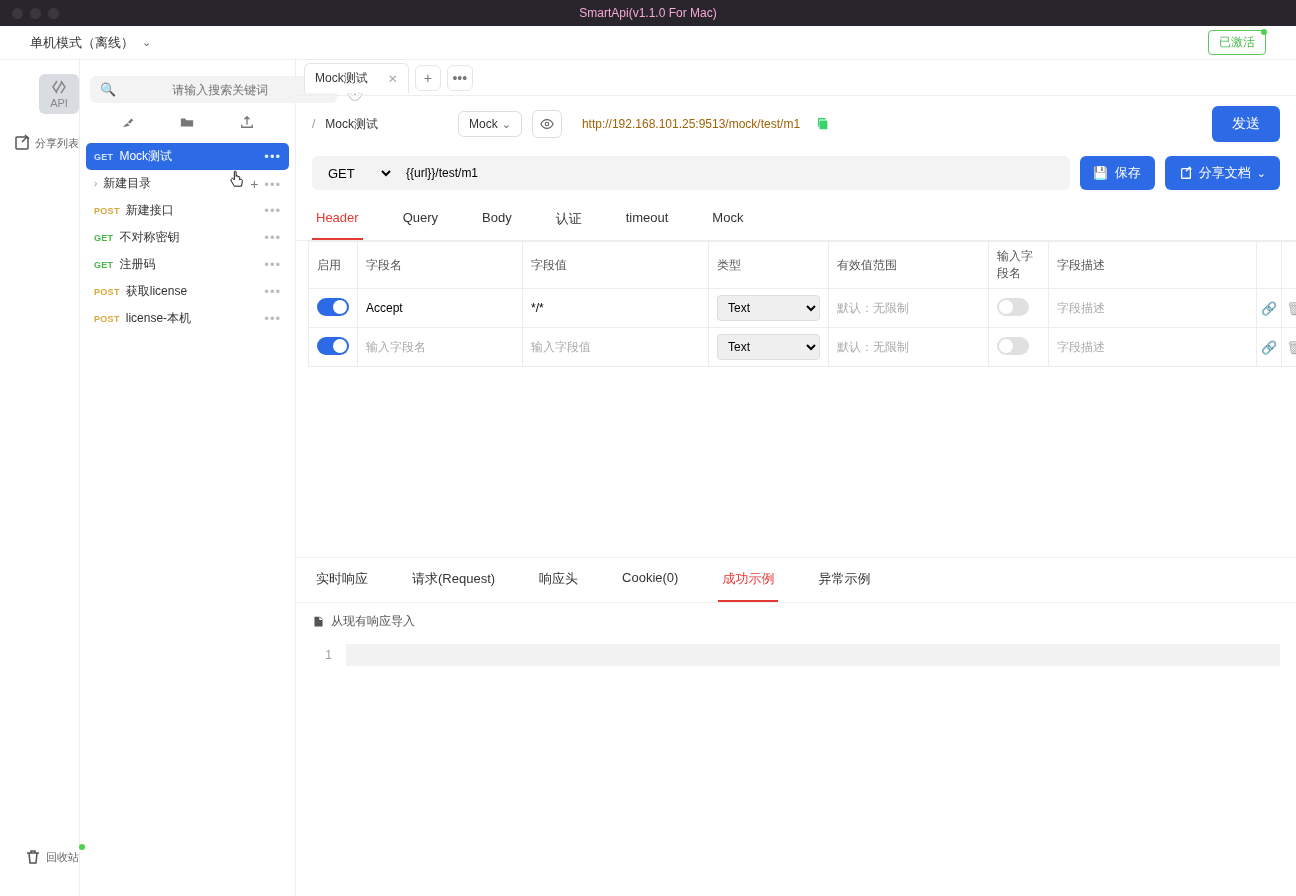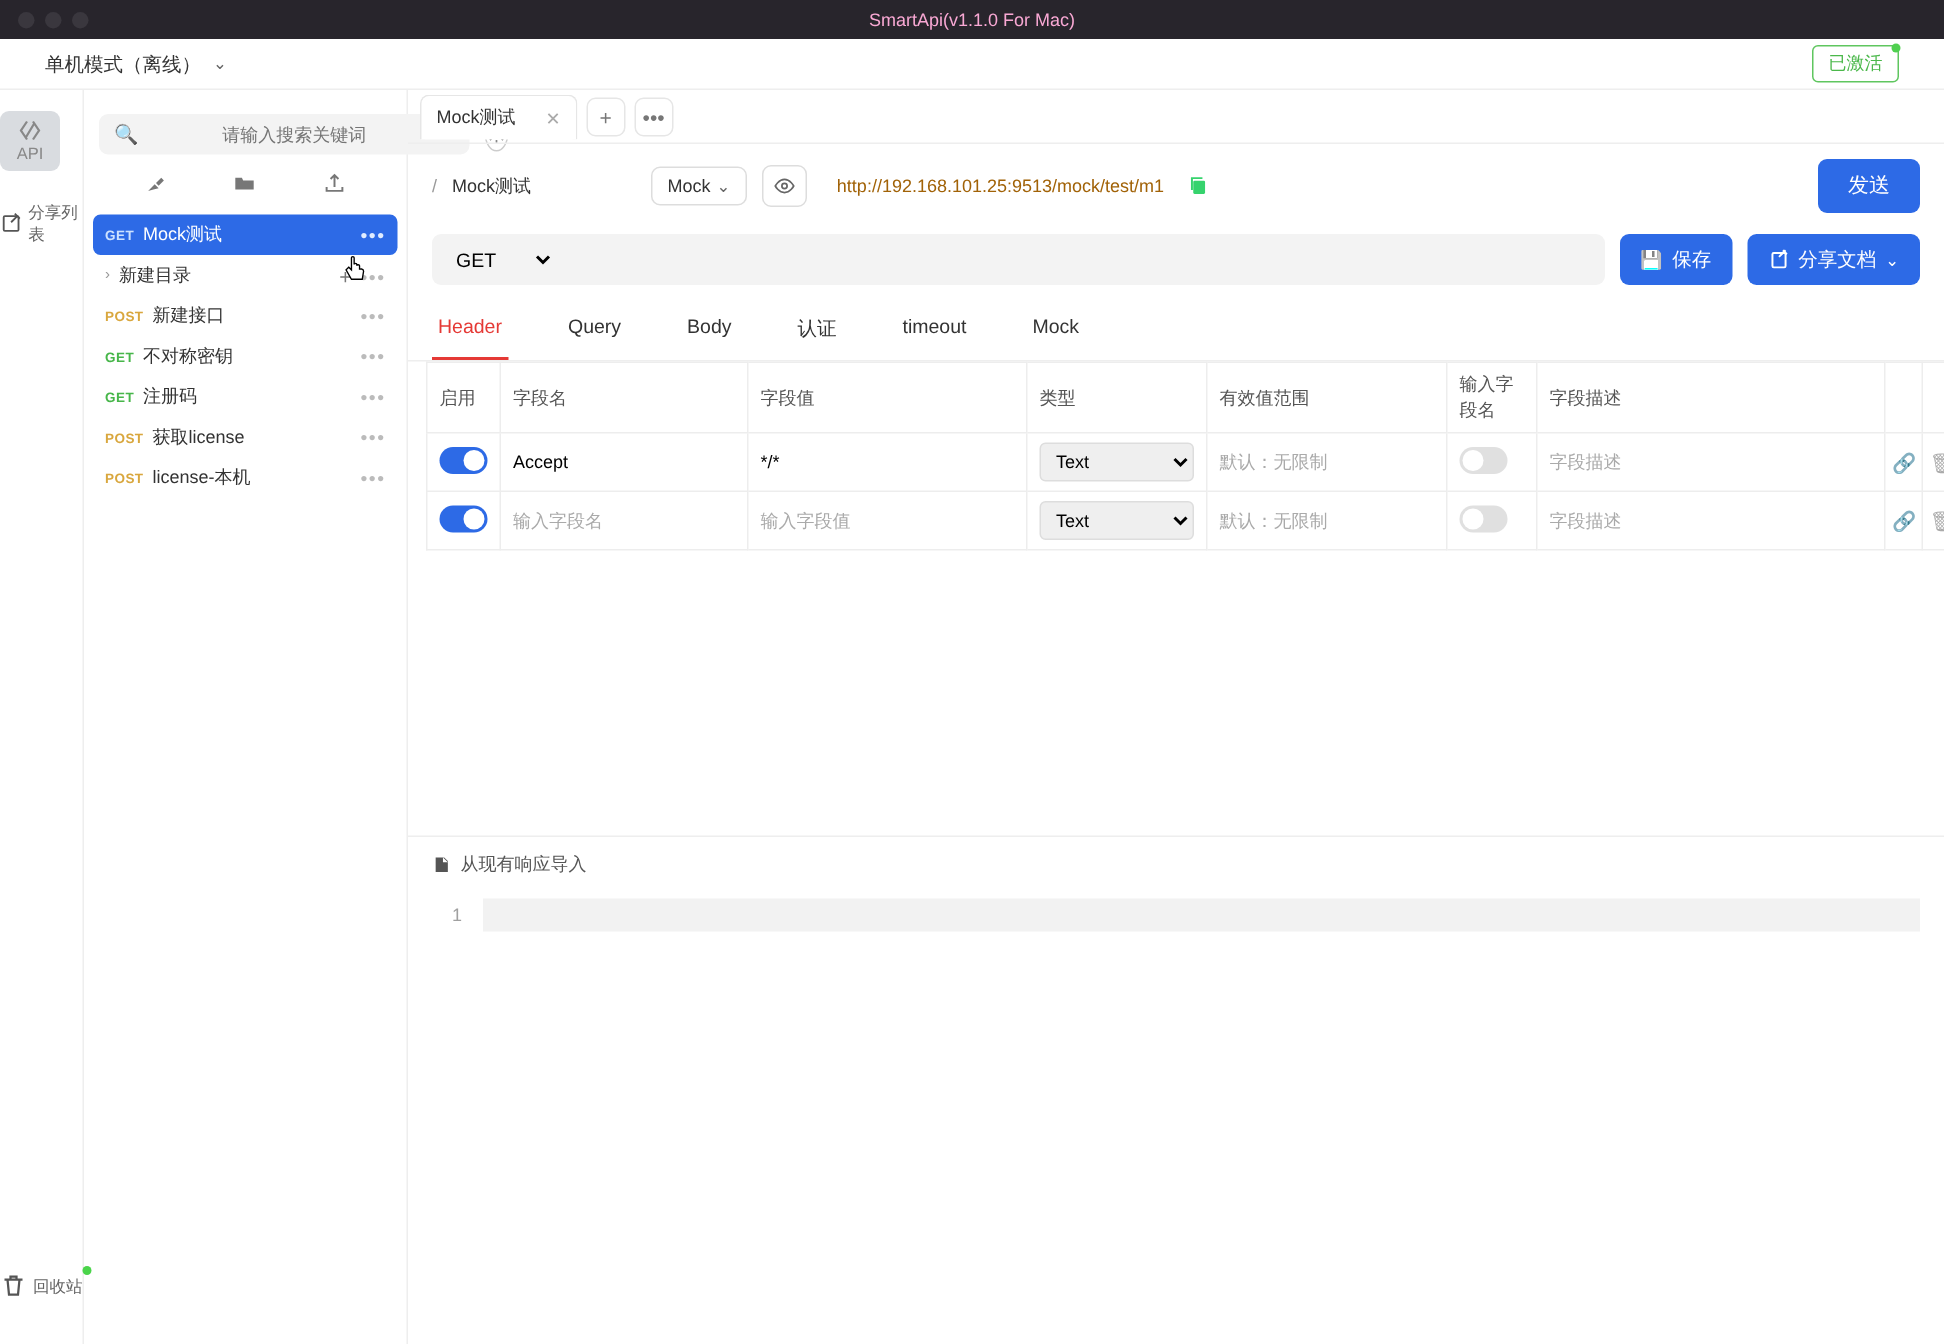--- a/index.html
+++ b/index.html
@@ -13,21 +13,21 @@
 
 
 .topbar { height: 34px; display: flex; align-items: center; justify-content: space-between; padding: 0 30px; border-bottom: 1px solid #eee; font-size: 13px; color: #333; }
 .topbar-left { display: flex; align-items: center; gap: 8px; }
 .chev-down { font-size: 11px; color: #666; }
 .activated { border: 1px solid #5fc65f; color: #4bb84b; padding: 3px 10px; border-radius: 4px; font-size: 12px; position: relative; }
 .activated::after { content: ""; position: absolute; top: -2px; right: -2px; width: 6px; height: 6px; border-radius: 50%; background: #50d050; }
 
 
 .shell { display: flex; height: calc(100% - 60px); }
-.rail { width: 56px; background: #fff; border-right: 1px solid #eee; display: flex; flex-direction: column; align-items: flex-start; padding-top: 14px; gap: 20px; }
+.rail { width: 80px; background: #fff; border-right: 1px solid #eee; display: flex; flex-direction: column; align-items: flex-end; padding-top: 14px; gap: 20px; }
 .rail-btn { width: 40px; height: 40px; border-radius: 6px; display: flex; flex-direction: column; align-items: center; justify-content: center; font-size: 11px; color: #999; cursor: pointer; }
 .rail-btn.active { background: #d9dce0; color: #888; }
 .rail-btn svg { width: 16px; height: 16px; margin-bottom: 2px; }
 .rail-item { display: flex; flex-direction: row; align-items: center; gap: 4px; font-size: 11px; color: #666; cursor: pointer; }
 .rail-icon { width: 18px; height: 18px; }
 .rail-spacer { flex: 1; }
 .rail-trash { position: relative; }
 .rail-trash .dot { position: absolute; top: -4px; right: -6px; width: 6px; height: 6px; background: #4ad44a; border-radius: 50%; }
 
 
@@ -276,20 +276,21 @@
       </span>
       <div class="req-spacer"></div>
       <button class="send-btn">发送</button>
     </div>
 
     <div class="method-row">
       <div class="method-panel">
         <select class="method-select">
           <option>GET</option>
         </select>
+        <input class="url-template" value="{{url}}/test/m1" style="">
       </div>
       <button class="save-btn">
           <span>保存</span>
         </button>
       <button class="share-btn">
         <svg width="14" height="14" viewBox="0 0 16 16" fill="none" stroke="#fff" stroke-width="1.5">
             <rect x="3" y="3" width="10" height="11" rx="1"></rect>
             <path d="M11 1l3 3M8 6l5-5"></path>
           </svg>
         <span>分享文档</span>
@@ -340,20 +341,28 @@
           <td><input type="text" style="color: rgb(170, 170, 170);" placeholder="默认：无限制"></td>
           <td><span class="toggle off"></span></td>
           <td><input type="text" placeholder="字段描述" style=""></td>
           <td class="w-act"><span class="cell-ic">🔗</span></td>
           <td class="w-act"><span class="cell-ic">🗑</span></td>
         </tr>
       </tbody>
     </table>
 
     <div class="resp-area">
+      <div class="resp-tabs">
+        <div class="resp-tab">实时响应</div>
+        <div class="resp-tab">请求(Request)</div>
+        <div class="resp-tab">响应头</div>
+        <div class="resp-tab">Cookie(0)</div>
+        <div class="resp-tab active">成功示例</div>
+        <div class="resp-tab">异常示例</div>
+      </div>
       <div class="import-link">
         <svg width="13" height="13" viewBox="0 0 16 16" fill="#555">
             <path d="M3 2h7l3 3v9H3zM9 2v4h4"></path>
           </svg>
         <span>从现有响应导入</span>
       </div>
       <div class="editor">
         <div class="gutter">1</div>
         <div class="code-line"></div>
       </div>

